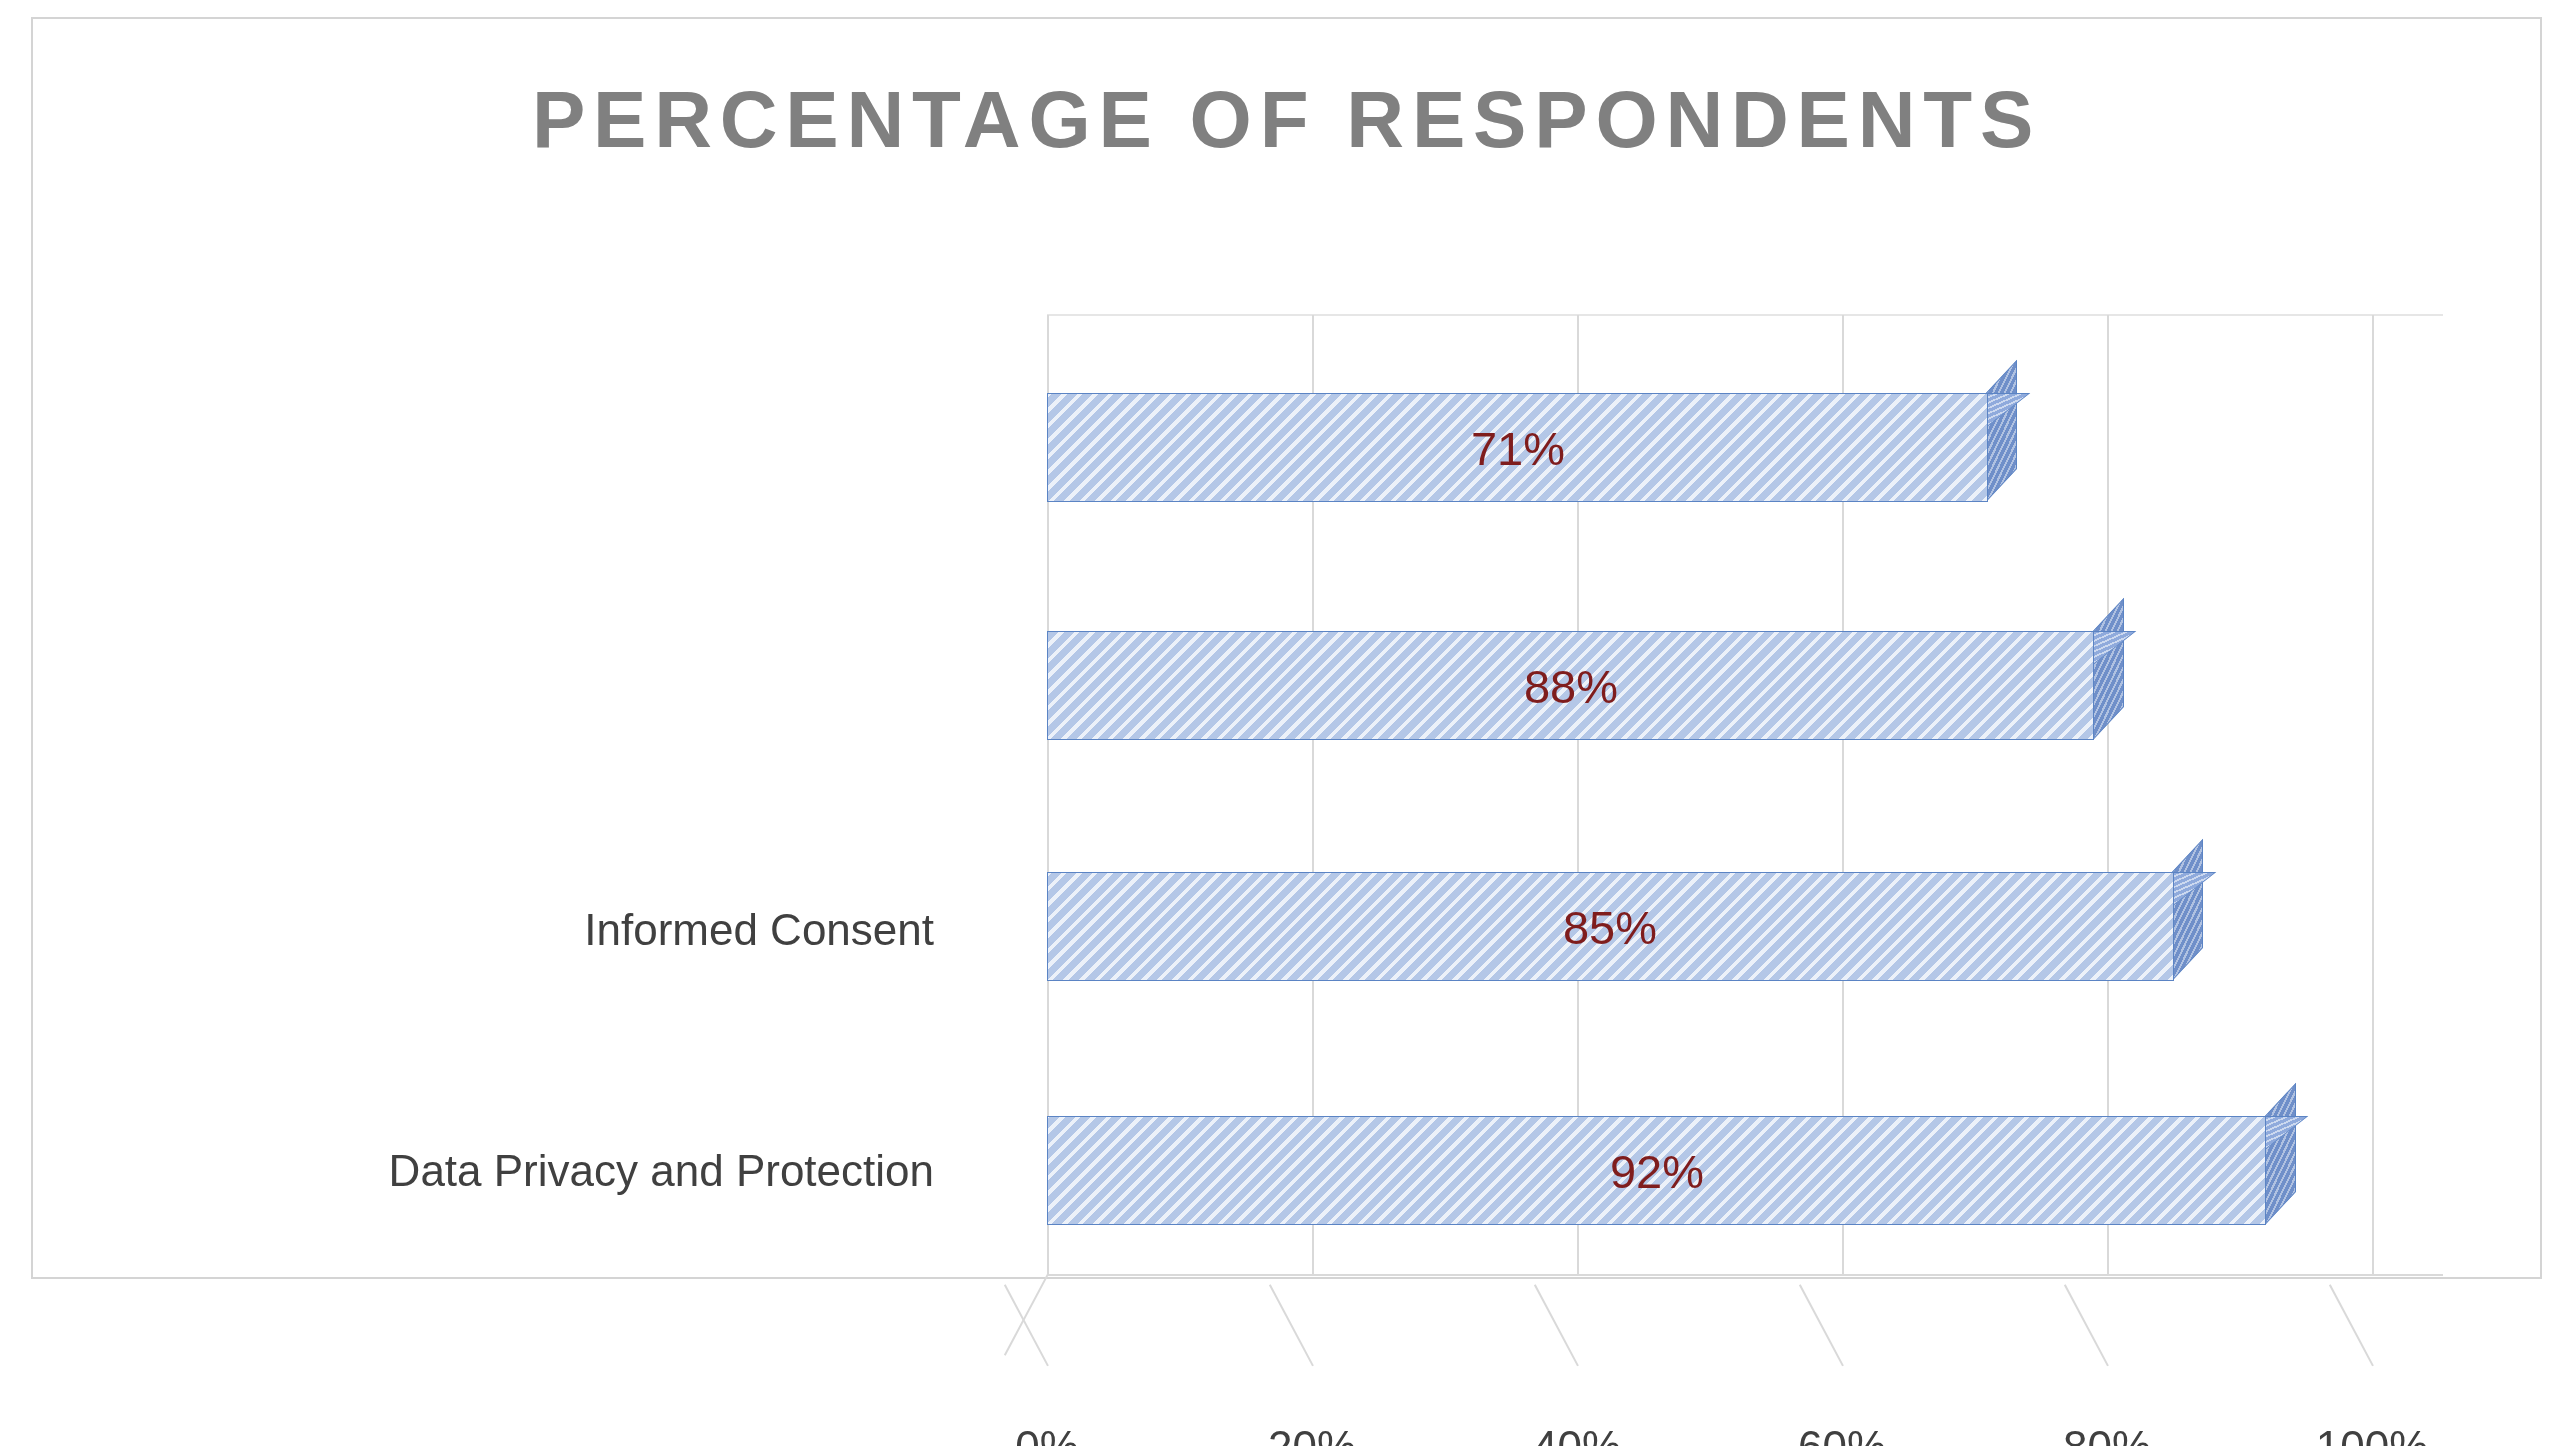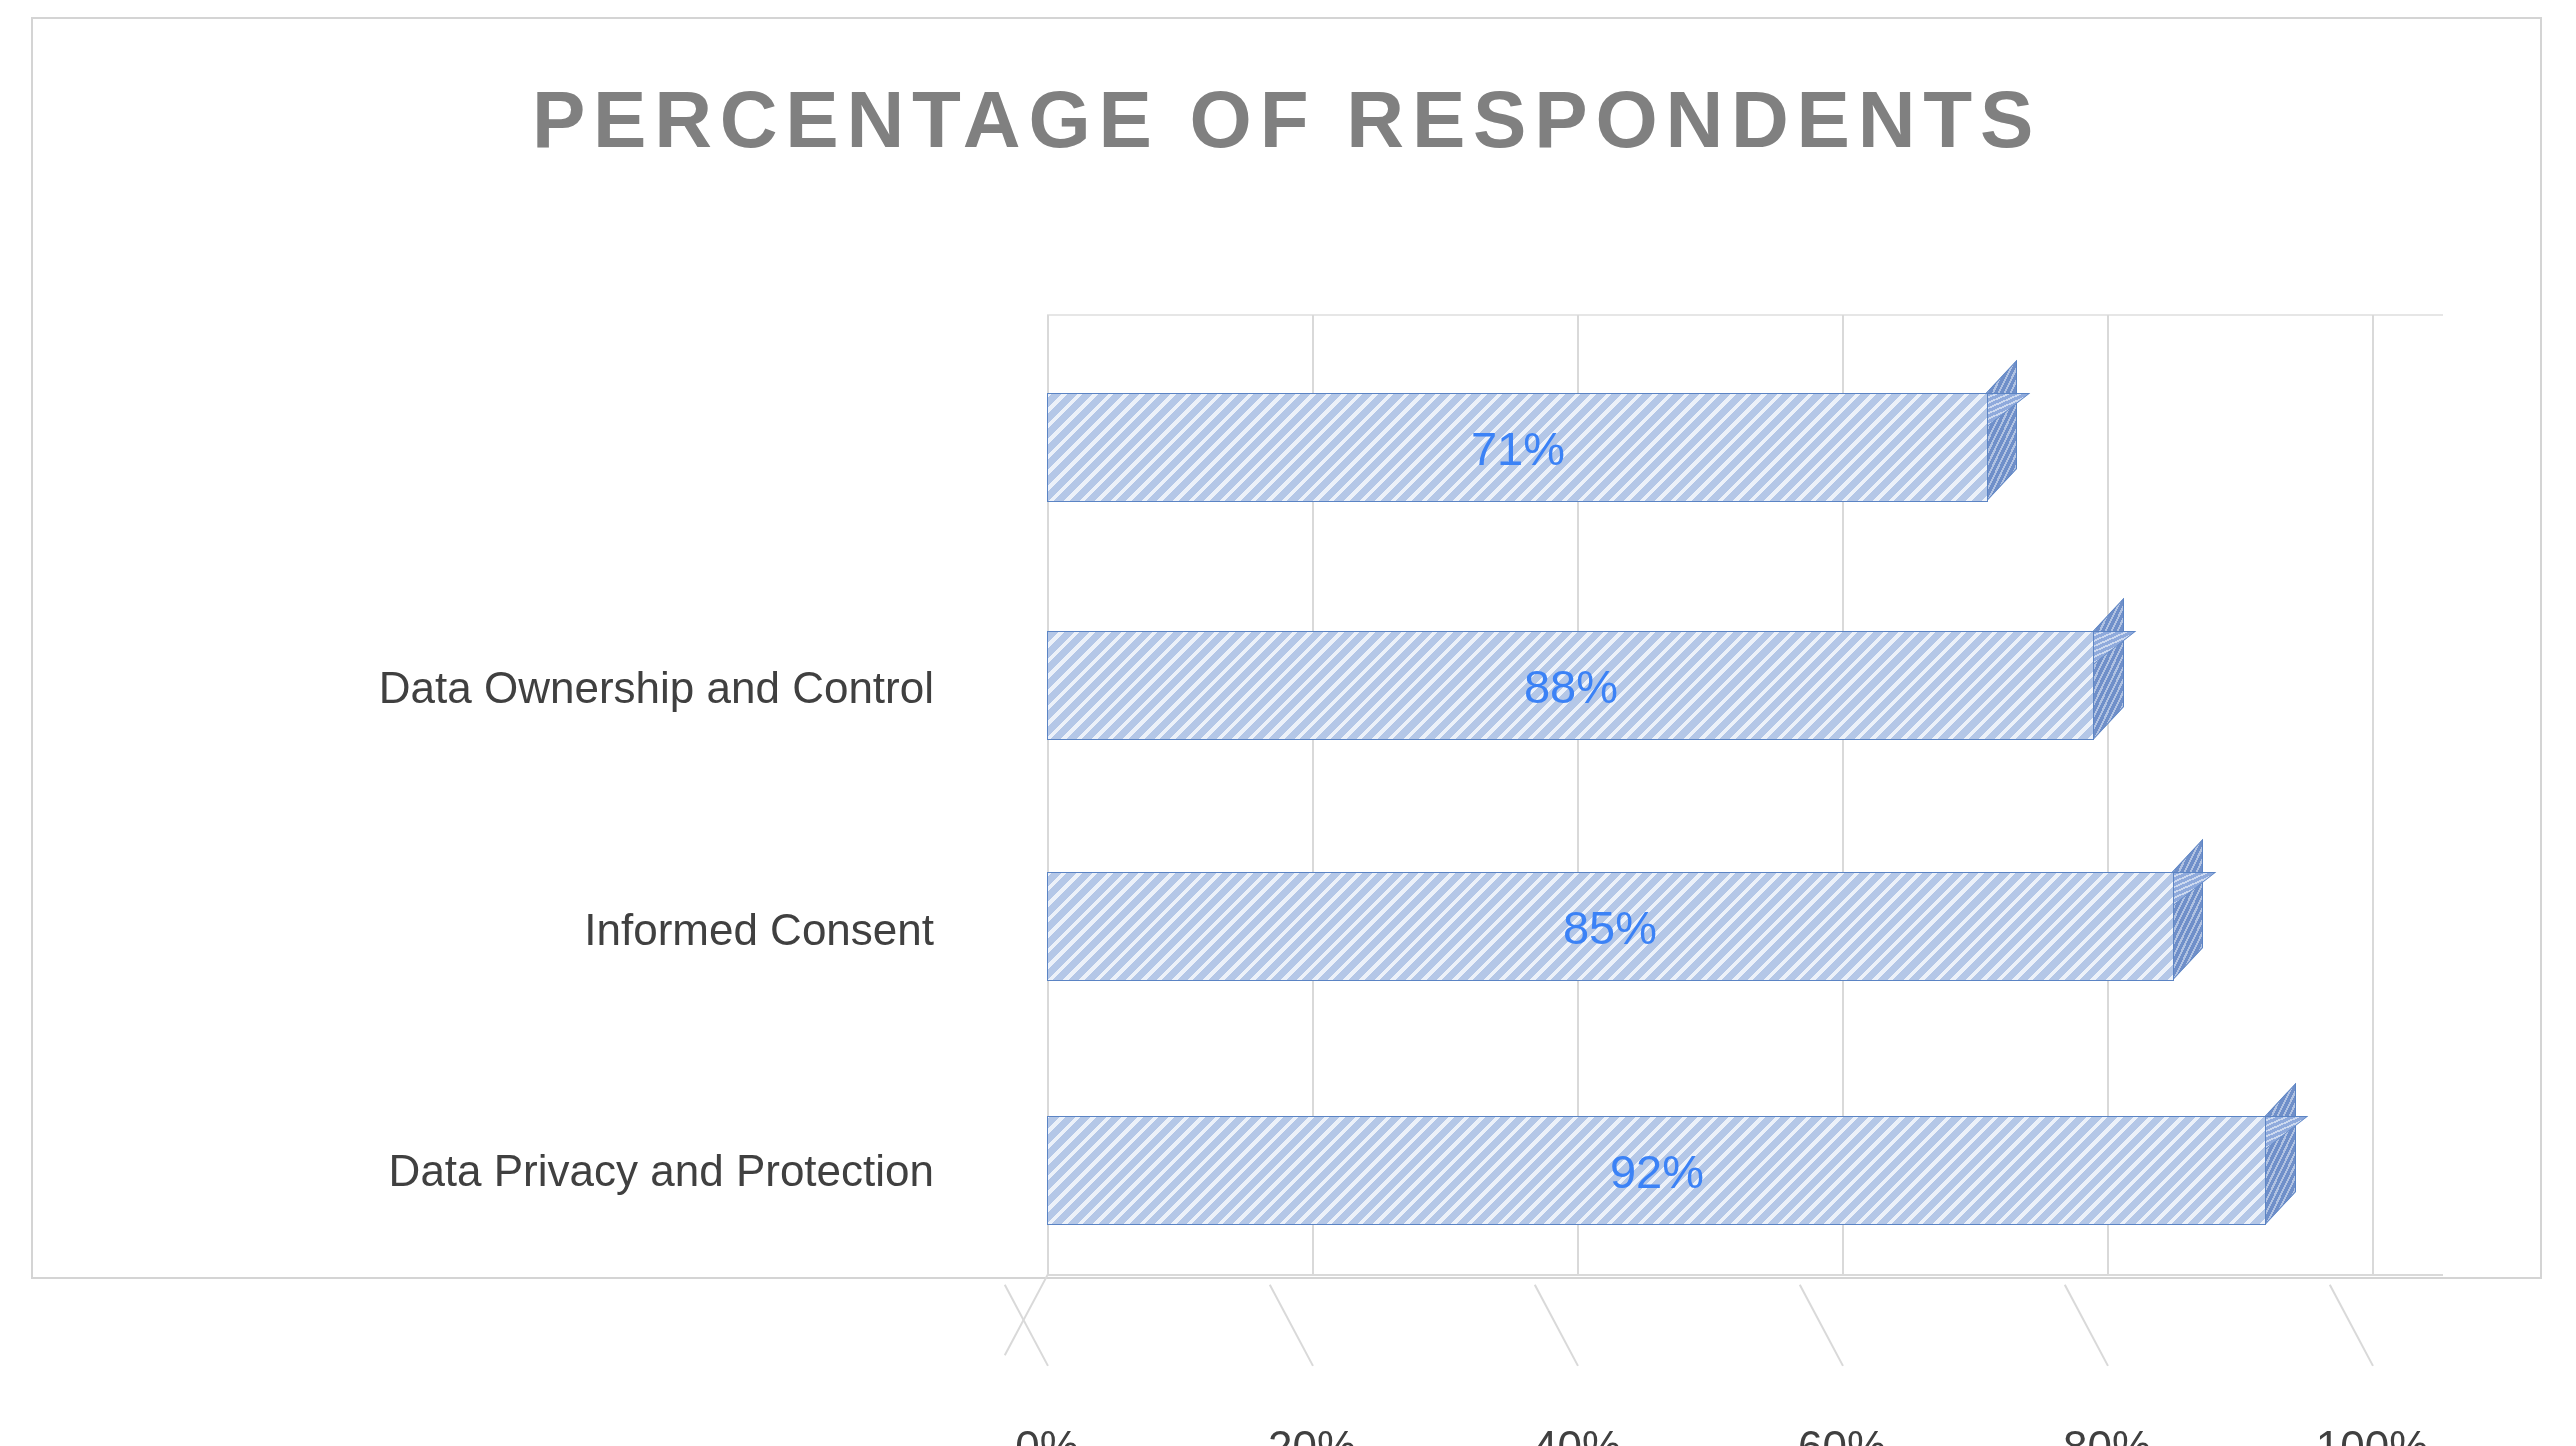--- a/index.html
+++ b/index.html
@@ -175,21 +175,21 @@
       rgba(111,143,201,0) 8.6px
     );
     border: 1.6px solid #5b84c4;
     box-sizing: border-box;
     transform-origin: top left;
     transform: skewY(-47deg);
   }
   .bar-value {
     position: absolute;
     font-size: 47px;
-    color: #3b82f6;
+    color: #7f1d1d;
     white-space: nowrap;
     transform: translate(-50%, -50%);
   }
 </style>
 </head>
 <body>
 
 <div id="chart-frame">
 
   <div id="chart-title">PERCENTAGE OF RESPONDENTS</div>
@@ -247,18 +247,17 @@
     </div>
 
     <div class="tick-label" style="left:0px;">0%</div>
     <div class="tick-label" style="left:265px;">20%</div>
     <div class="tick-label" style="left:530px;">40%</div>
     <div class="tick-label" style="left:795px;">60%</div>
     <div class="tick-label" style="left:1060px;">80%</div>
     <div class="tick-label" style="left:1325px;">100%</div>
   </div>
 
-  <div class="cat-label" style="top:669px;">Data Ownership and Control</div>
   <div class="cat-label" style="top:911px;text-align:right;">Informed Consent</div>
   <div class="cat-label" style="top:1152px;">Data Privacy and Protection</div>
 
 </div>
 
 
 </body></html>

